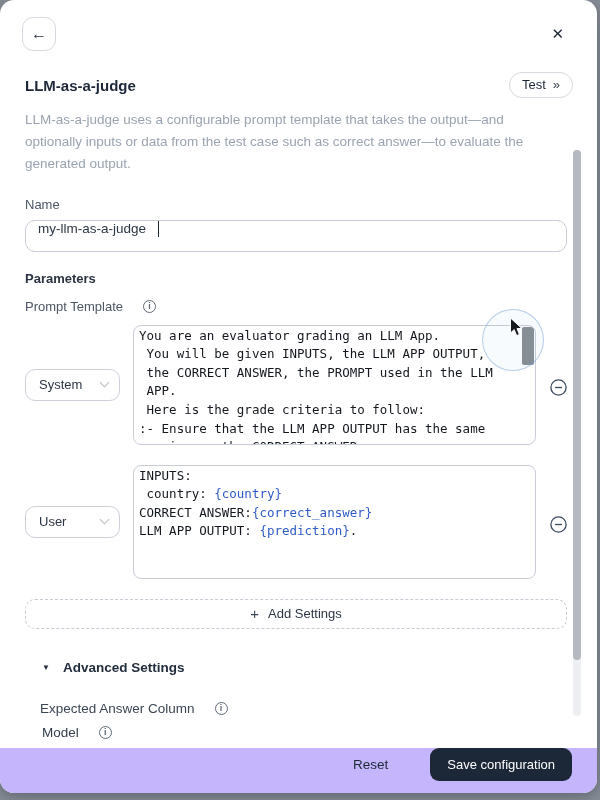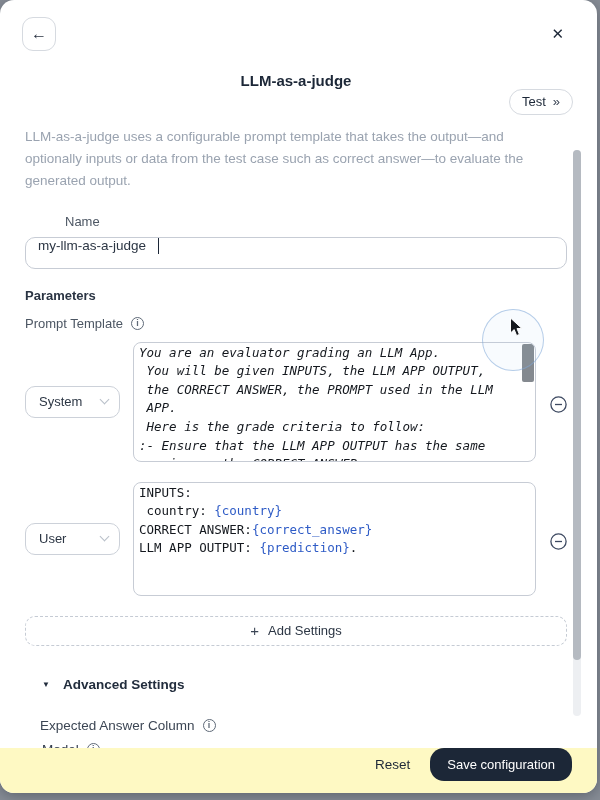--- a/index.html
+++ b/index.html
@@ -21,41 +21,41 @@
   .back-btn {
     width:34px; height:34px; border:1px solid #d6dae0; border-radius:11px;
     background:#fff; font-size:16px; color:#2a3342; cursor:pointer;
     display:flex; align-items:center; justify-content:center;
   }
   .title { font-size:15px; font-weight:700; color:#1c2737; margin-left:15px; letter-spacing:.1px; }
   .close-btn { margin-left:auto; background:none; border:none; font-size:15px; color:#1c2737; cursor:pointer; }
 
   .content { padding:0 30px 0 25px; }
 
-  .eval-head { display:flex; align-items:center; margin-top:21px;flex-direction:column; }
+  .eval-head { display:flex; align-items:center; margin-top:21px; }
   .eval-title { font-size:15px; font-weight:700; color:#1c2737; }
   .test-btn {
     margin-left:auto; margin-right:-6px; border:1px solid #d6dae0; border-radius:14px; background:#fff;
     padding:4px 12px 5px; font-size:13px; color:#1c2737; cursor:pointer;
     display:flex; align-items:center; gap:7px;
   }
   .test-btn .chev2 { font-size:13px; color:#3a4454; }
 
   .desc { margin-top:11px; font-size:13.5px; line-height:1.62; color:#9aa3b0; max-width:535px; }
 
-  .field-label { margin-top:22px; font-size:13px; color:#4c5663;margin-left:40px; }
+  .field-label { margin-top:22px; font-size:13px; color:#4c5663; }
   .text-input {
     margin-top:8px; height:32px; border:1px solid #c7ccd5; border-radius:10px;
     display:flex; padding:0 12px; font-size:13.5px; color:#2c3644;
     background:#fff; cursor:text;gap:12px;
   }
   .caret { width:1px; height:16px; background:#1c2737; }
 
   .params-label { margin-top:19px; font-size:13px; font-weight:700; color:#2a3443; }
-  .label-with-info { display:flex; align-items:center; gap:8px;text-align:center; }
+  .label-with-info { display:flex; align-items:center; gap:20px;text-align:center; }
   .pt-label { margin-top:13px; font-size:13px; color:#4c5663; }
   .info-icon {
     width:13px; height:13px; border:1px solid #5f6a78; border-radius:50%;
     display:inline-flex; align-items:center; justify-content:center;
     font-size:9px; color:#5f6a78; cursor:pointer; flex:none; font-weight:700;
   }
 
   .msg-row { display:flex; align-items:center; margin-top:11px; }
   .role-select {
     flex:none; width:95px; height:32px; border:1px solid #ccd1d9; border-radius:10px;
@@ -64,21 +64,21 @@
   }
   .chevron-down {
     margin-left:auto; width:7px; height:7px;
     border-right:1.5px solid #b8bfc9; border-bottom:1.5px solid #b8bfc9;
     transform:rotate(45deg); margin-top:-4px;
   }
   .ta-wrap {
     flex:1; margin-left:13px; border:1px solid #c7ccd5; border-radius:8px;
     position:relative; overflow:hidden; background:#fff; cursor:text;
   }
-  .ta-sys { height:120px;font-style:italic; }
+  .ta-sys { height:120px; }
   .ta-user { height:114px; }
   .code {
     font-family:"DejaVu Sans Mono", monospace; font-size:12.5px; line-height:18.6px;
     color:#14181e; padding:1px 16px 0 5px; white-space:pre;
   }
   .tok-var { color:#2e5bc6; }
   .ta-scroll-thumb {
     position:absolute; top:1px; right:1px; width:12px; height:38px;
     background:#84898f; border-radius:2px; cursor:pointer;
   }
@@ -96,27 +96,27 @@
     font-size:13.5px; font-weight:600; color:#222d3d; cursor:pointer; background:none; border:none;
   }
   .tri { font-size:8px; color:#222d3d; }
 
   .exp-label { margin-top:26px; margin-left:15px; font-size:13.5px; color:#3c4654; }
   .exp-input { margin-left:15px; margin-right:21px; margin-top:9px; }
   .model-label { margin-top:9px; margin-left:17px; font-size:13.5px; color:#333d4b; }
 
   .footer {
     position:absolute; left:0; right:0; bottom:0; padding:0 25px 12px;
-    display:flex; align-items:center; justify-content:flex-end; gap:20px;
-    background:#fef9c3;
+    display:flex; align-items:center; justify-content:flex-end; gap:42px;
+    background:#c4b5fd;
   }
   .reset-btn { background:none; border:none; font-size:13.5px; color:#1c2737; cursor:pointer; }
   .save-btn {
     height:33px; padding:0 17px; background:#1c2737; color:#fff;
-    border:none; border-radius:14px; font-size:13px; cursor:pointer;
+    border:none; border-radius:9px; font-size:13px; cursor:pointer;
   }
 
   
   .modal-scrollbar {
     position:absolute; top:150px; right:16px; width:8px; height:566px;
     background:#edeff2; border-radius:4px;
   }
   .modal-scroll-thumb { width:8px; height:510px; background:#b5bac1; border-radius:4px; cursor:pointer; }
 
   

